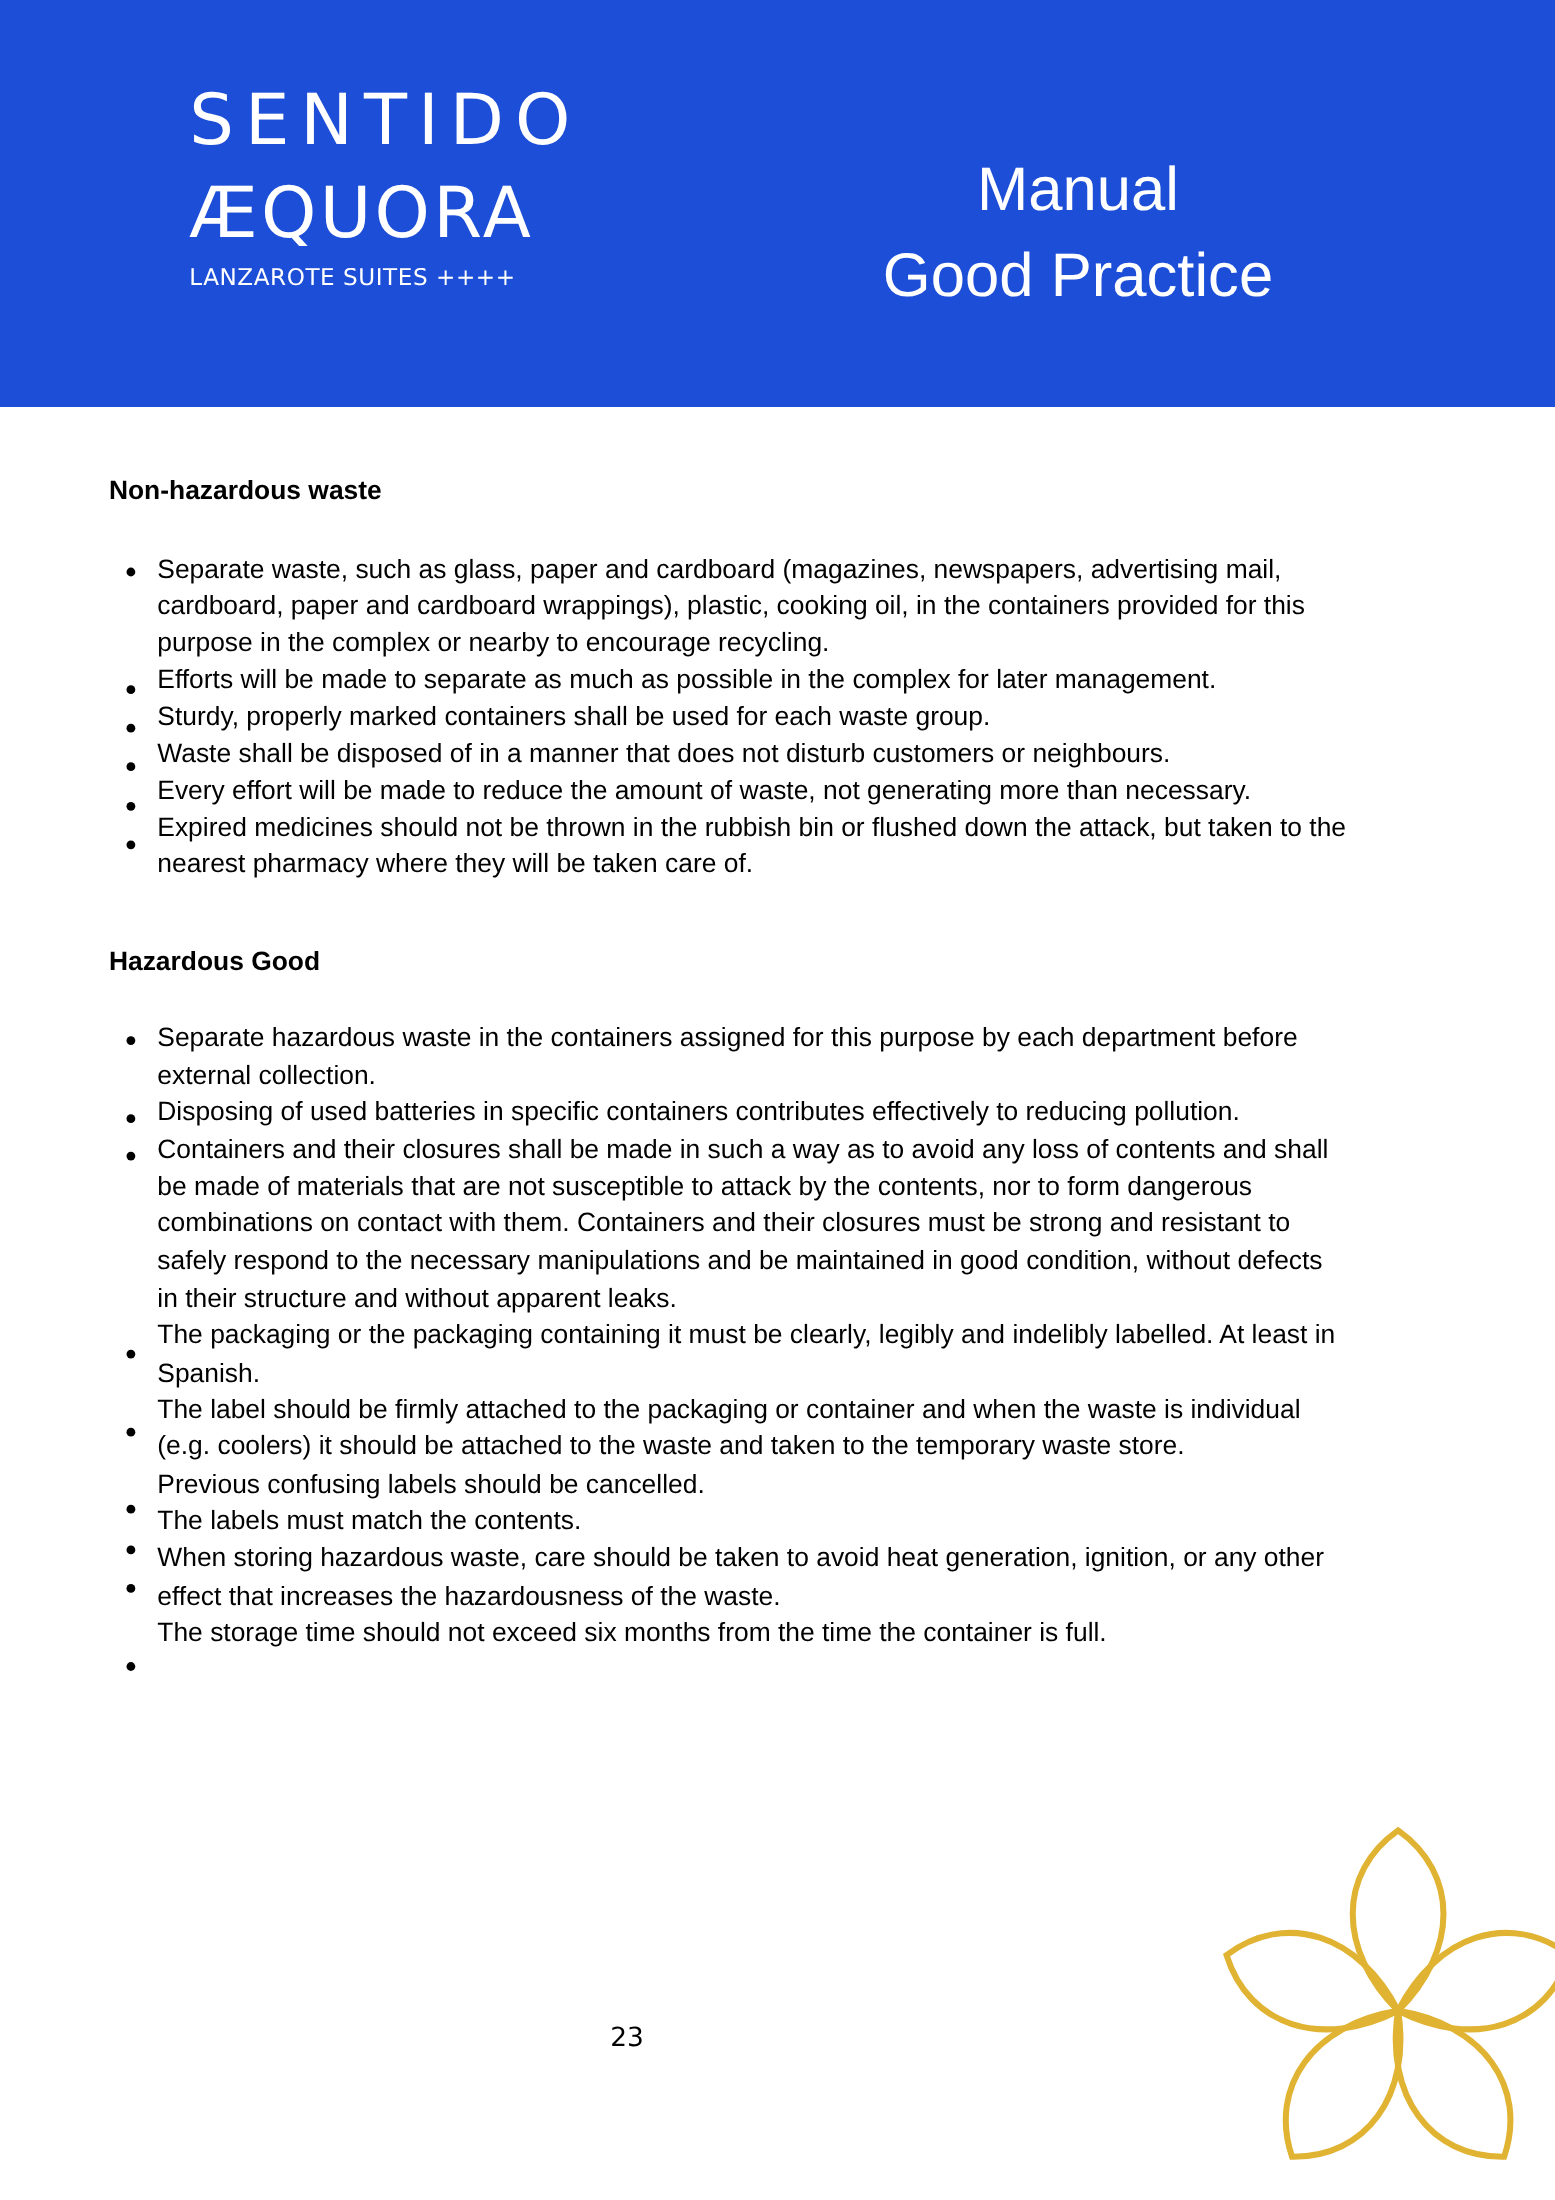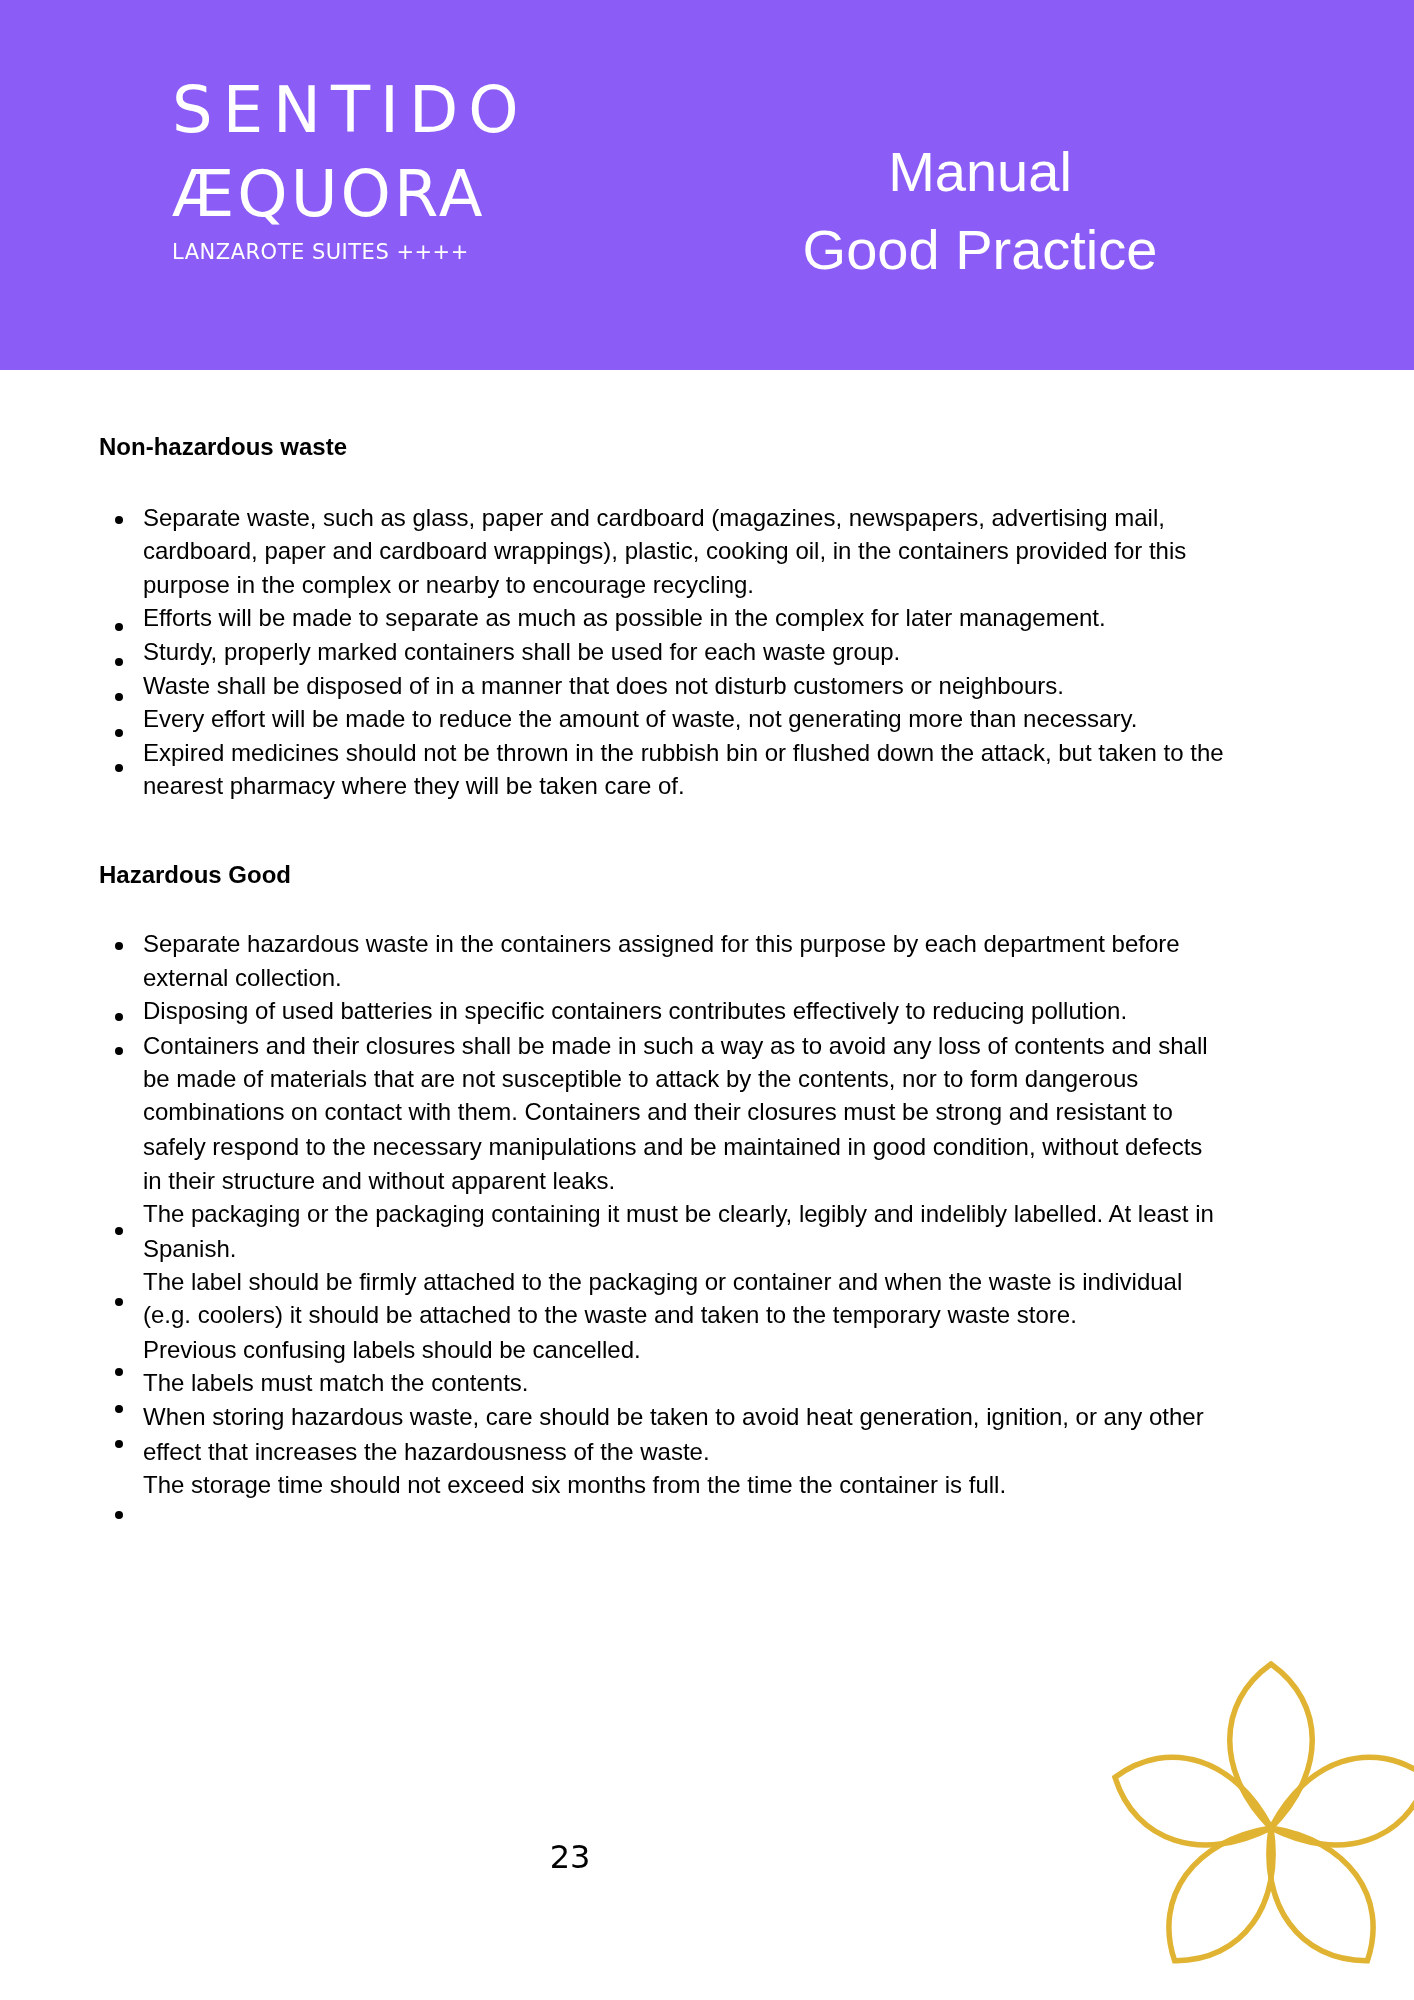--- a/index.html
+++ b/index.html
@@ -10,27 +10,27 @@
           font-family: "DejaVu Sans", sans-serif; }
   .logo-line1 { position: absolute; left: 0; top: 0; font-size: 64px; letter-spacing: 10px; line-height: 64px; white-space: nowrap; }
   .logo-line2 { position: absolute; left: 0; top: 84px; font-size: 64px; letter-spacing: 3px; line-height: 64px; white-space: nowrap; }
   .logo-line3 { position: absolute; left: 0; top: 162px; font-size: 21px; letter-spacing: 0.5px; line-height: 24px; white-space: nowrap; }
   .title { position: absolute; left: 700px; width: 560px; top: 133px; text-align: center; color: #fff;
            font-size: 56px; line-height: 78px; }
   .section-heading { position: absolute; left: 99px; font-weight: bold; font-size: 24px; line-height: 28px; }
   .line { position: absolute; left: 143px; font-size: 24px; line-height: 28px; white-space: nowrap; }
   .bullet { position: absolute; left: 115px; width: 8px; height: 8px; border-radius: 50%; background: #000; }
   .page-number { position: absolute; left: 0; width: 1140px; text-align: center; top: 1838px;
-                 font-family: "DejaVu Sans", sans-serif; font-size: 32px; }
+                 font-family: "DejaVu Sans", sans-serif; font-size: 24px; }
   .flower { position: absolute; left: 1060px; top: 1640px; width: 354px; height: 360px; }
 </style>
 </head>
 <body>
 
-<div class="header" style="background: #8b5cf6;">
+<div class="header" style="background: #1d4ed8;">
   <div class="logo">
     <div class="logo-line1">SENTIDO</div>
     <div class="logo-line2">ÆQUORA</div>
     <div class="logo-line3">LANZAROTE SUITES ++++</div>
   </div>
   <div class="title">
     <div>Manual</div>
     <div>Good Practice</div>
   </div>
 </div>

